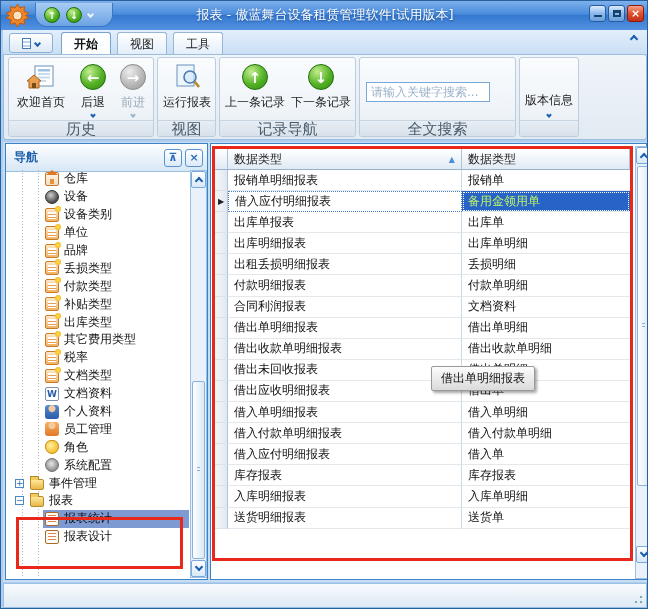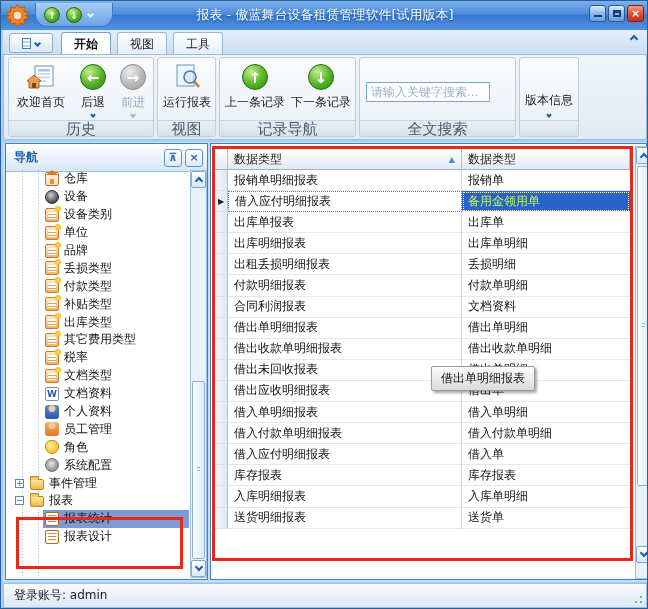--- a/index.html
+++ b/index.html
@@ -493,16 +493,15 @@
           </span>
         <span class="sthumb" style="top:19px;height:320px;"></span>
         <span class="sbarrow" style="bottom:15px;">
             <span class="chev down" style="margin-bottom:3px;"></span>
           </span>
       </div>
     </div>
   </div>
 
   <div class="statusbar">
-    <span>登录账号: admin</span>
     <span class="grip"></span>
   </div>
 </div>
 
 </body></html>

